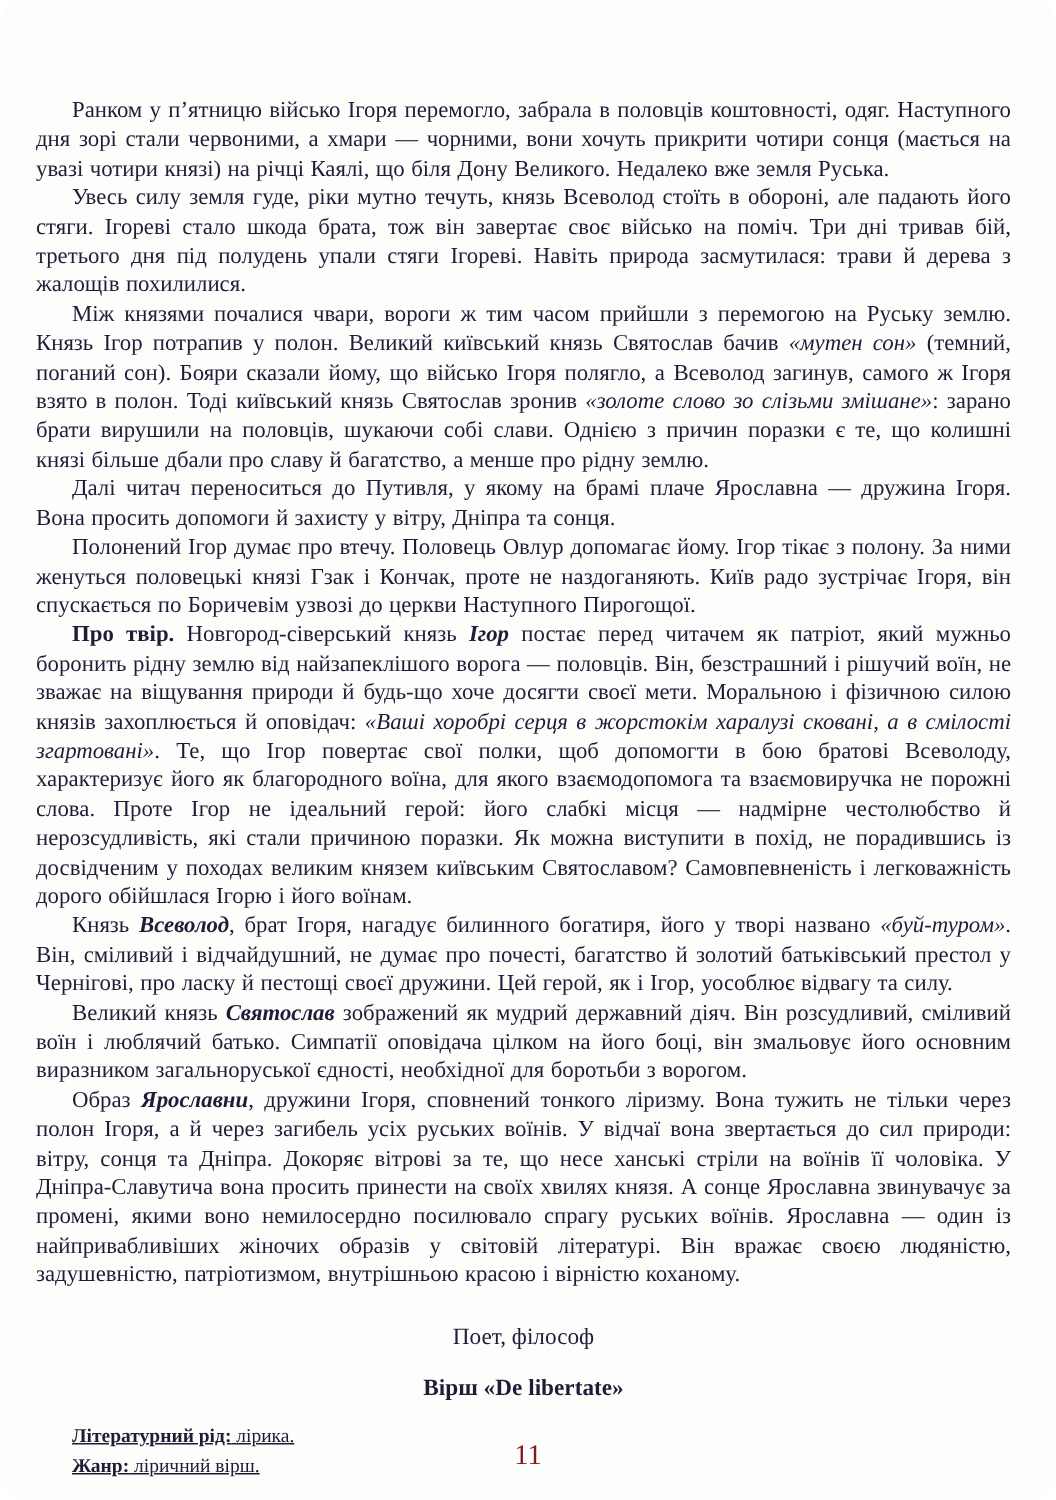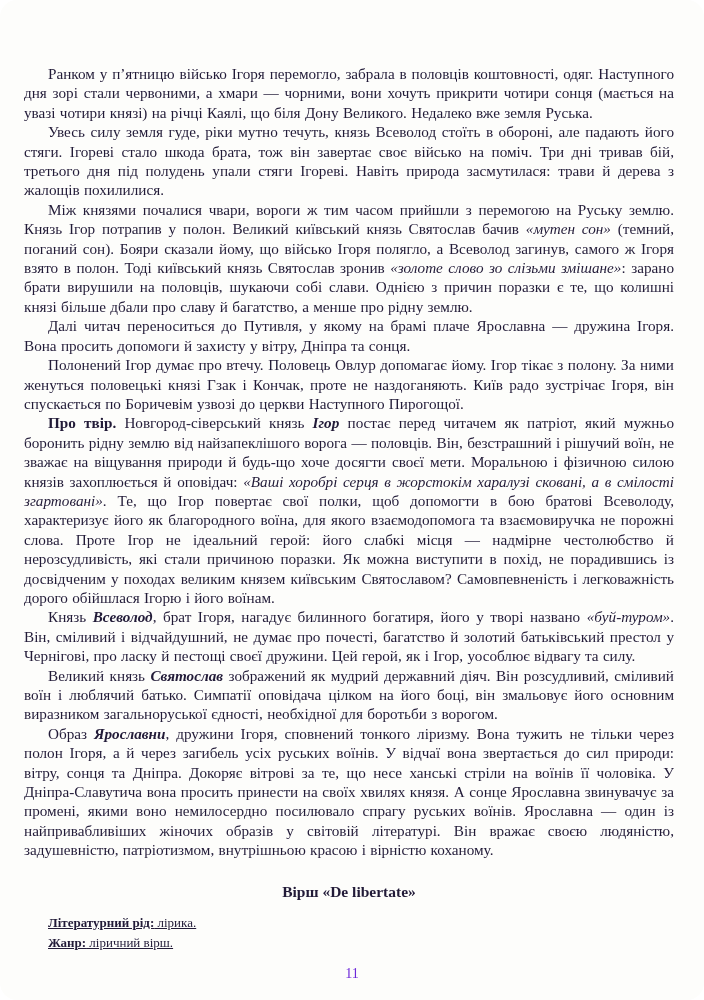--- a/index.html
+++ b/index.html
@@ -62,22 +62,22 @@
     text-indent: 24px;
     text-decoration: underline;
   }
   .facts .fact-label { font-weight: bold; }
   .page-number {
     position: absolute;
     bottom: 18px;
     left: 0;
     width: 100%;
     text-align: center;
-    font-size: 14px;
-    color: #6d28d9;
+    font-size: 19px;
+    color: #7f1d1d;
   }
 </style>
 </head>
 <body>
 
 <div class="page">
 
   <div class="body-text">
 
   <p><span class="seg-n">Ранком у п’ятницю військо Ігоря перемогло, забрала в половців коштовності, одяг. Наступного дня зорі стали червоними, а хмари — чорними, вони хочуть прикрити чотири сонця (мається на увазі чотири князі) на річці Каялі, що біля Дону Великого. Недалеко вже земля Руська.</span></p>
@@ -85,20 +85,21 @@
       <p><span class="seg-n">Між князями почалися чвари, вороги ж тим часом прийшли з перемогою на Руську землю. Князь Ігор потрапив у полон. Великий київський князь Святослав бачив </span><span class="seg-i">«мутен сон»</span><span class="seg-n"> (темний, поганий сон). Бояри сказали йому, що військо Ігоря полягло, а Всеволод загинув, самого ж Ігоря взято в полон. Тоді київський князь Святослав зронив </span><span class="seg-i">«золоте слово зо слізьми змішане»</span><span class="seg-n">: зарано брати вирушили на половців, шукаючи собі слави. Однією з причин поразки є те, що колишні князі більше дбали про славу й багатство, а менше про рідну землю.</span></p>
       <p><span class="seg-n">Далі читач переноситься до Путивля, у якому на брамі плаче Ярославна — дружина Ігоря. Вона просить допомоги й захисту у вітру, Дніпра та сонця.</span></p>
       <p><span class="seg-n">Полонений Ігор думає про втечу. Половець Овлур допомагає йому. Ігор тікає з полону. За ними женуться половецькі князі Гзак і Кончак, проте не наздоганяють. Київ радо зустрічає Ігоря, він спускається по Боричевім узвозі до церкви Наступного Пирогощої.</span></p>
       <p><span class="seg-b">Про твір.</span><span class="seg-n"> Новгород-сіверський князь </span><span class="seg-bi">Ігор</span><span class="seg-n"> постає перед читачем як патріот, який мужньо боронить рідну землю від найзапеклішого ворога — половців. Він, безстрашний і рішучий воїн, не зважає на віщування природи й будь-що хоче досягти своєї мети. Моральною і фізичною силою князів захоплюється й оповідач: </span><span class="seg-i">«Ваші хоробрі серця в жорстокім харалузі сковані, а в смілості згартовані»</span><span class="seg-n">. Те, що Ігор повертає свої полки, щоб допомогти в бою братові Всеволоду, характеризує його як благородного воїна, для якого взаємодопомога та взаємовиручка не порожні слова. Проте Ігор не ідеальний герой: його слабкі місця — надмірне честолюбство й нерозсудливість, які стали причиною поразки. Як можна виступити в похід, не порадившись із досвідченим у походах великим князем київським Святославом? Самовпевненість і легковажність дорого обійшлася Ігорю і його воїнам.</span></p>
       <p><span class="seg-n">Князь </span><span class="seg-bi">Всеволод</span><span class="seg-n">, брат Ігоря, нагадує билинного богатиря, його у творі названо </span><span class="seg-i">«буй-туром»</span><span class="seg-n">. Він, сміливий і відчайдушний, не думає про почесті, багатство й золотий батьківський престол у Чернігові, про ласку й пестощі своєї дружини. Цей герой, як і Ігор, уособлює відвагу та силу.</span></p>
       <p><span class="seg-n">Великий князь </span><span class="seg-bi">Святослав</span><span class="seg-n"> зображений як мудрий державний діяч. Він розсудливий, сміливий воїн і люблячий батько. Симпатії оповідача цілком на його боці, він змальовує його основним виразником загальноруської єдності, необхідної для боротьби з ворогом.</span></p>
       <p><span class="seg-n">Образ </span><span class="seg-bi">Ярославни</span><span class="seg-n">, дружини Ігоря, сповнений тонкого ліризму. Вона тужить не тільки через полон Ігоря, а й через загибель усіх руських воїнів. У відчаї вона звертається до сил природи: вітру, сонця та Дніпра. Докоряє вітрові за те, що несе ханські стріли на воїнів її чоловіка. У Дніпра-Славутича вона просить принести на своїх хвилях князя. А сонце Ярославна звинувачує за промені, якими воно немилосердно посилювало спрагу руських воїнів. Ярославна — один із найпривабливіших жіночих образів у світовій літературі. Він вражає своєю людяністю, задушевністю, патріотизмом, внутрішньою красою і вірністю коханому.</span></p>
     </div>
 
   <div class="section">
+    <p class="section-subtitle">Поет, філософ</p>
     <p class="poem-title">Вірш «De libertate»</p>
   </div>
 
   <div class="facts">
 
   <p><span class="fact-label">Літературний рід:</span><span> лірика.</span></p>
       <p><span class="fact-label">Жанр:</span><span> ліричний вірш.</span></p>
     </div>
 
   <div class="page-number">11</div>

